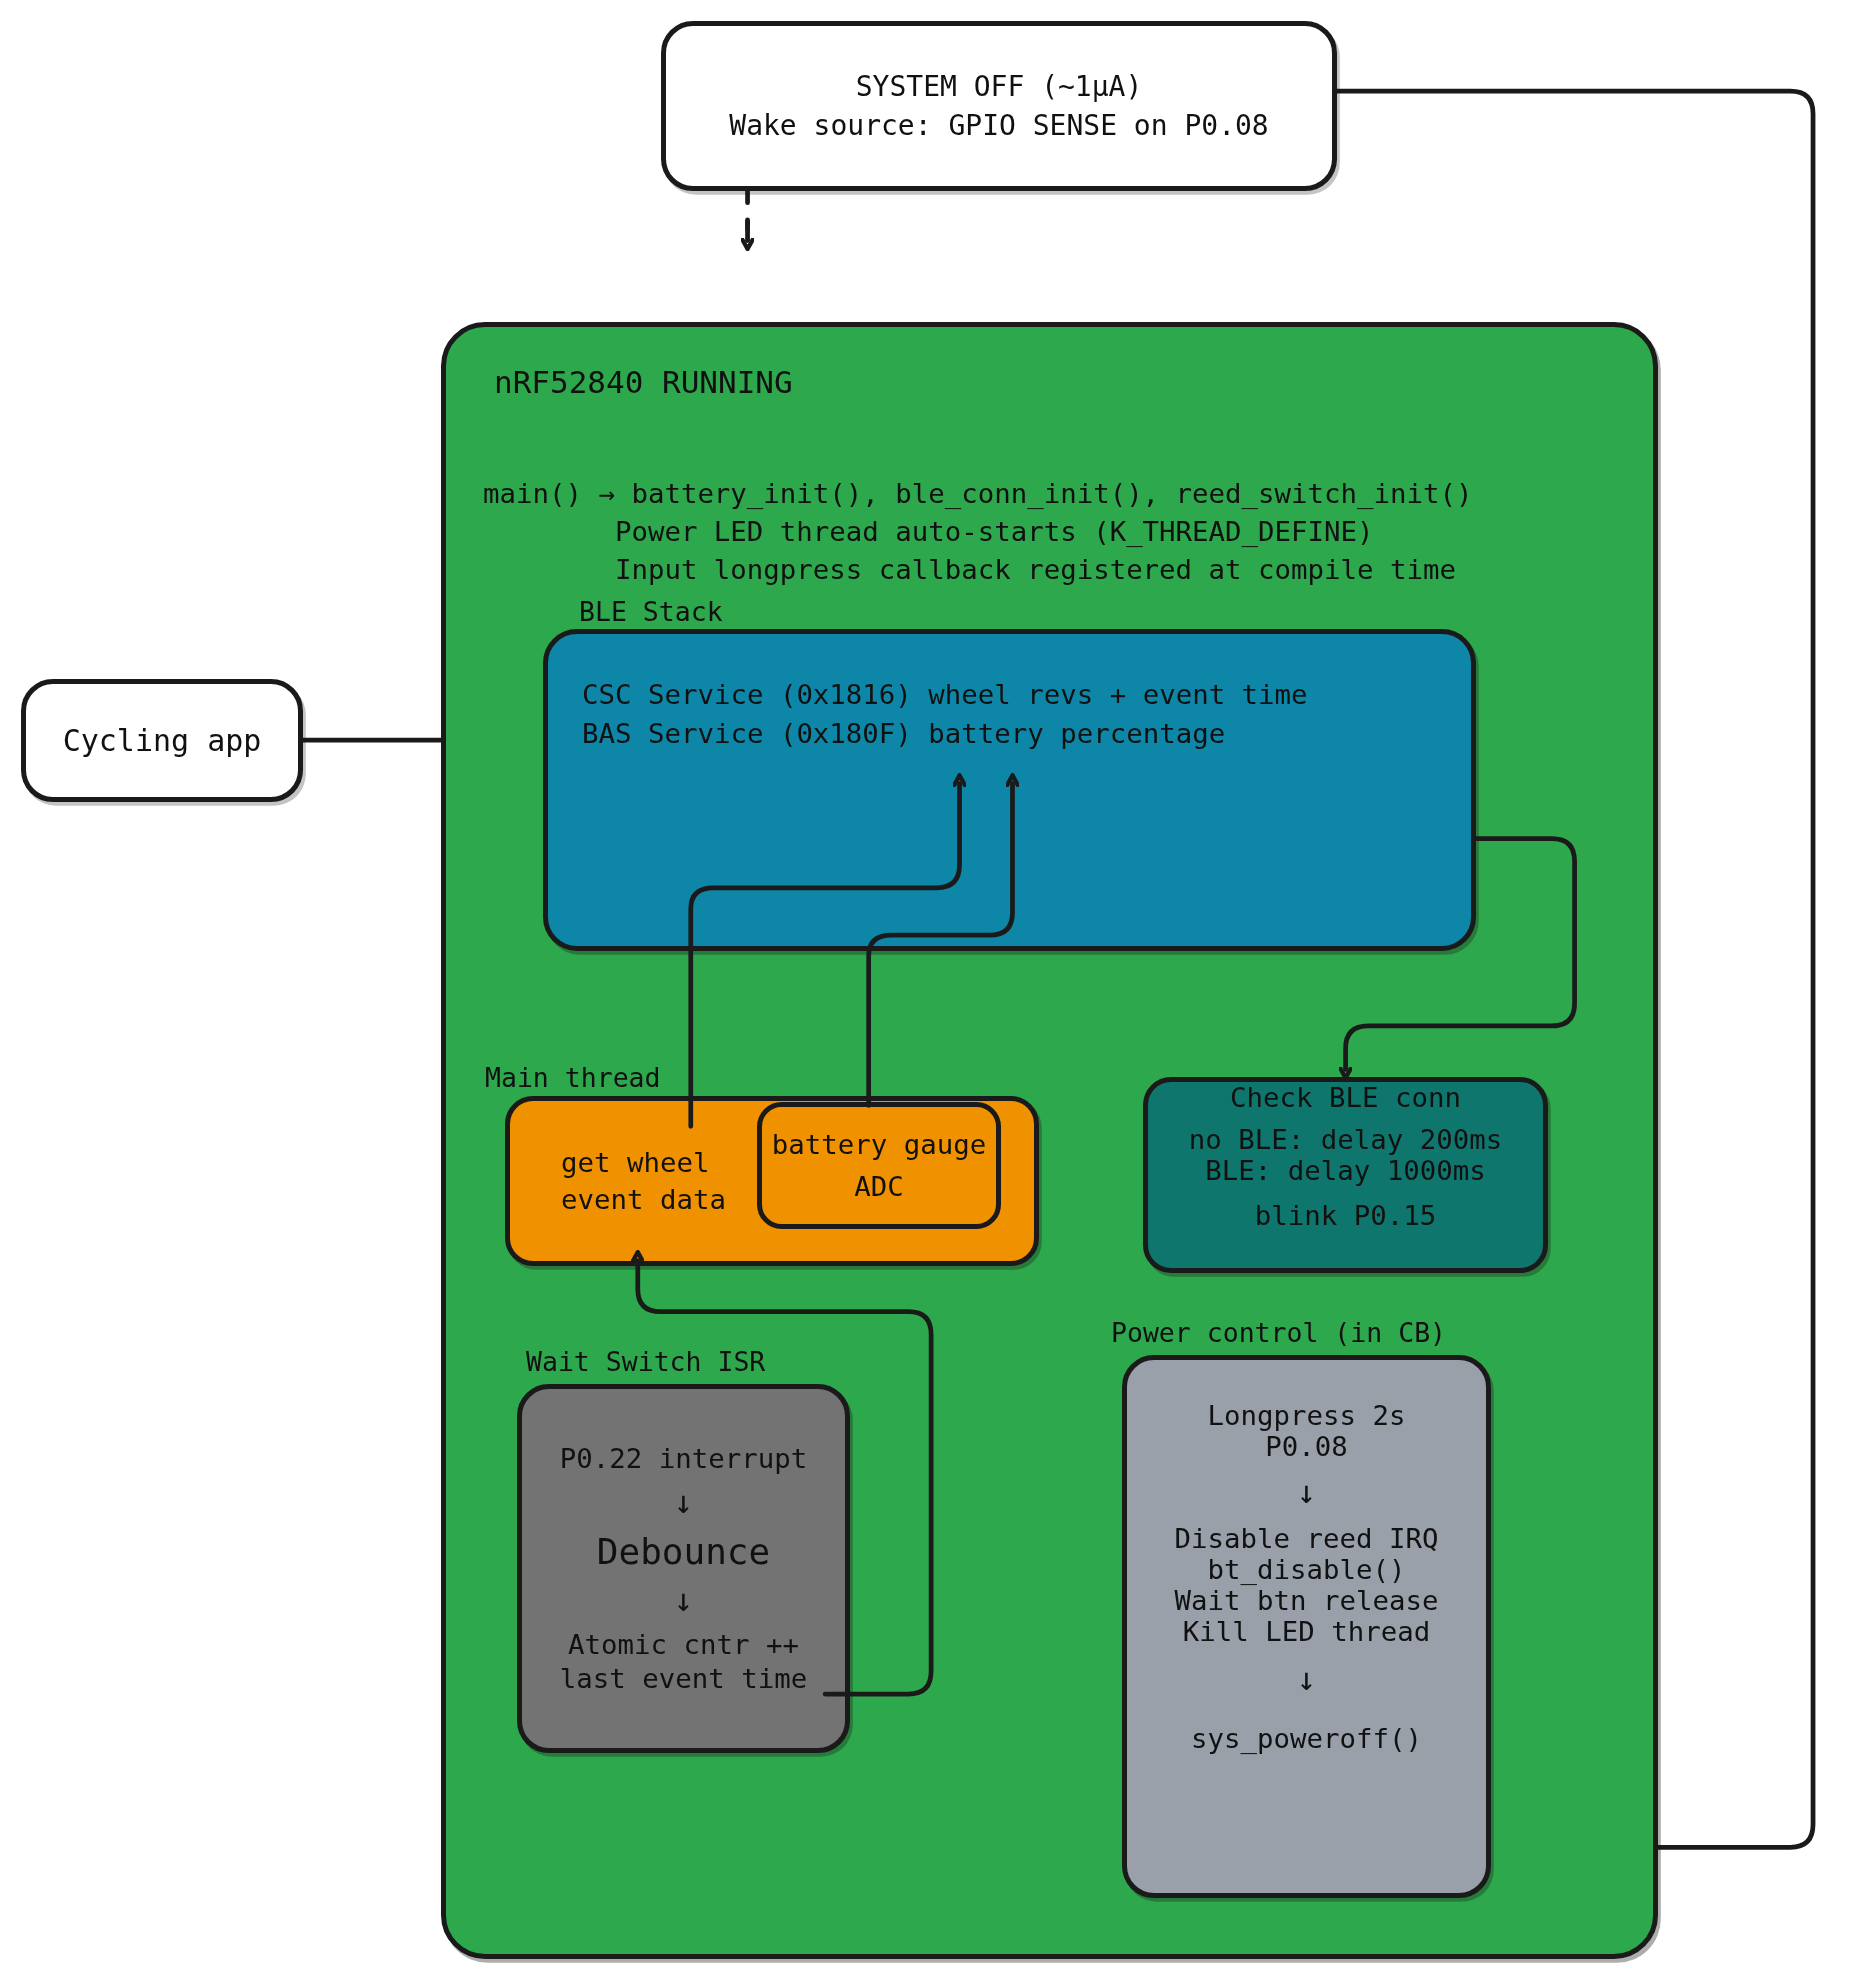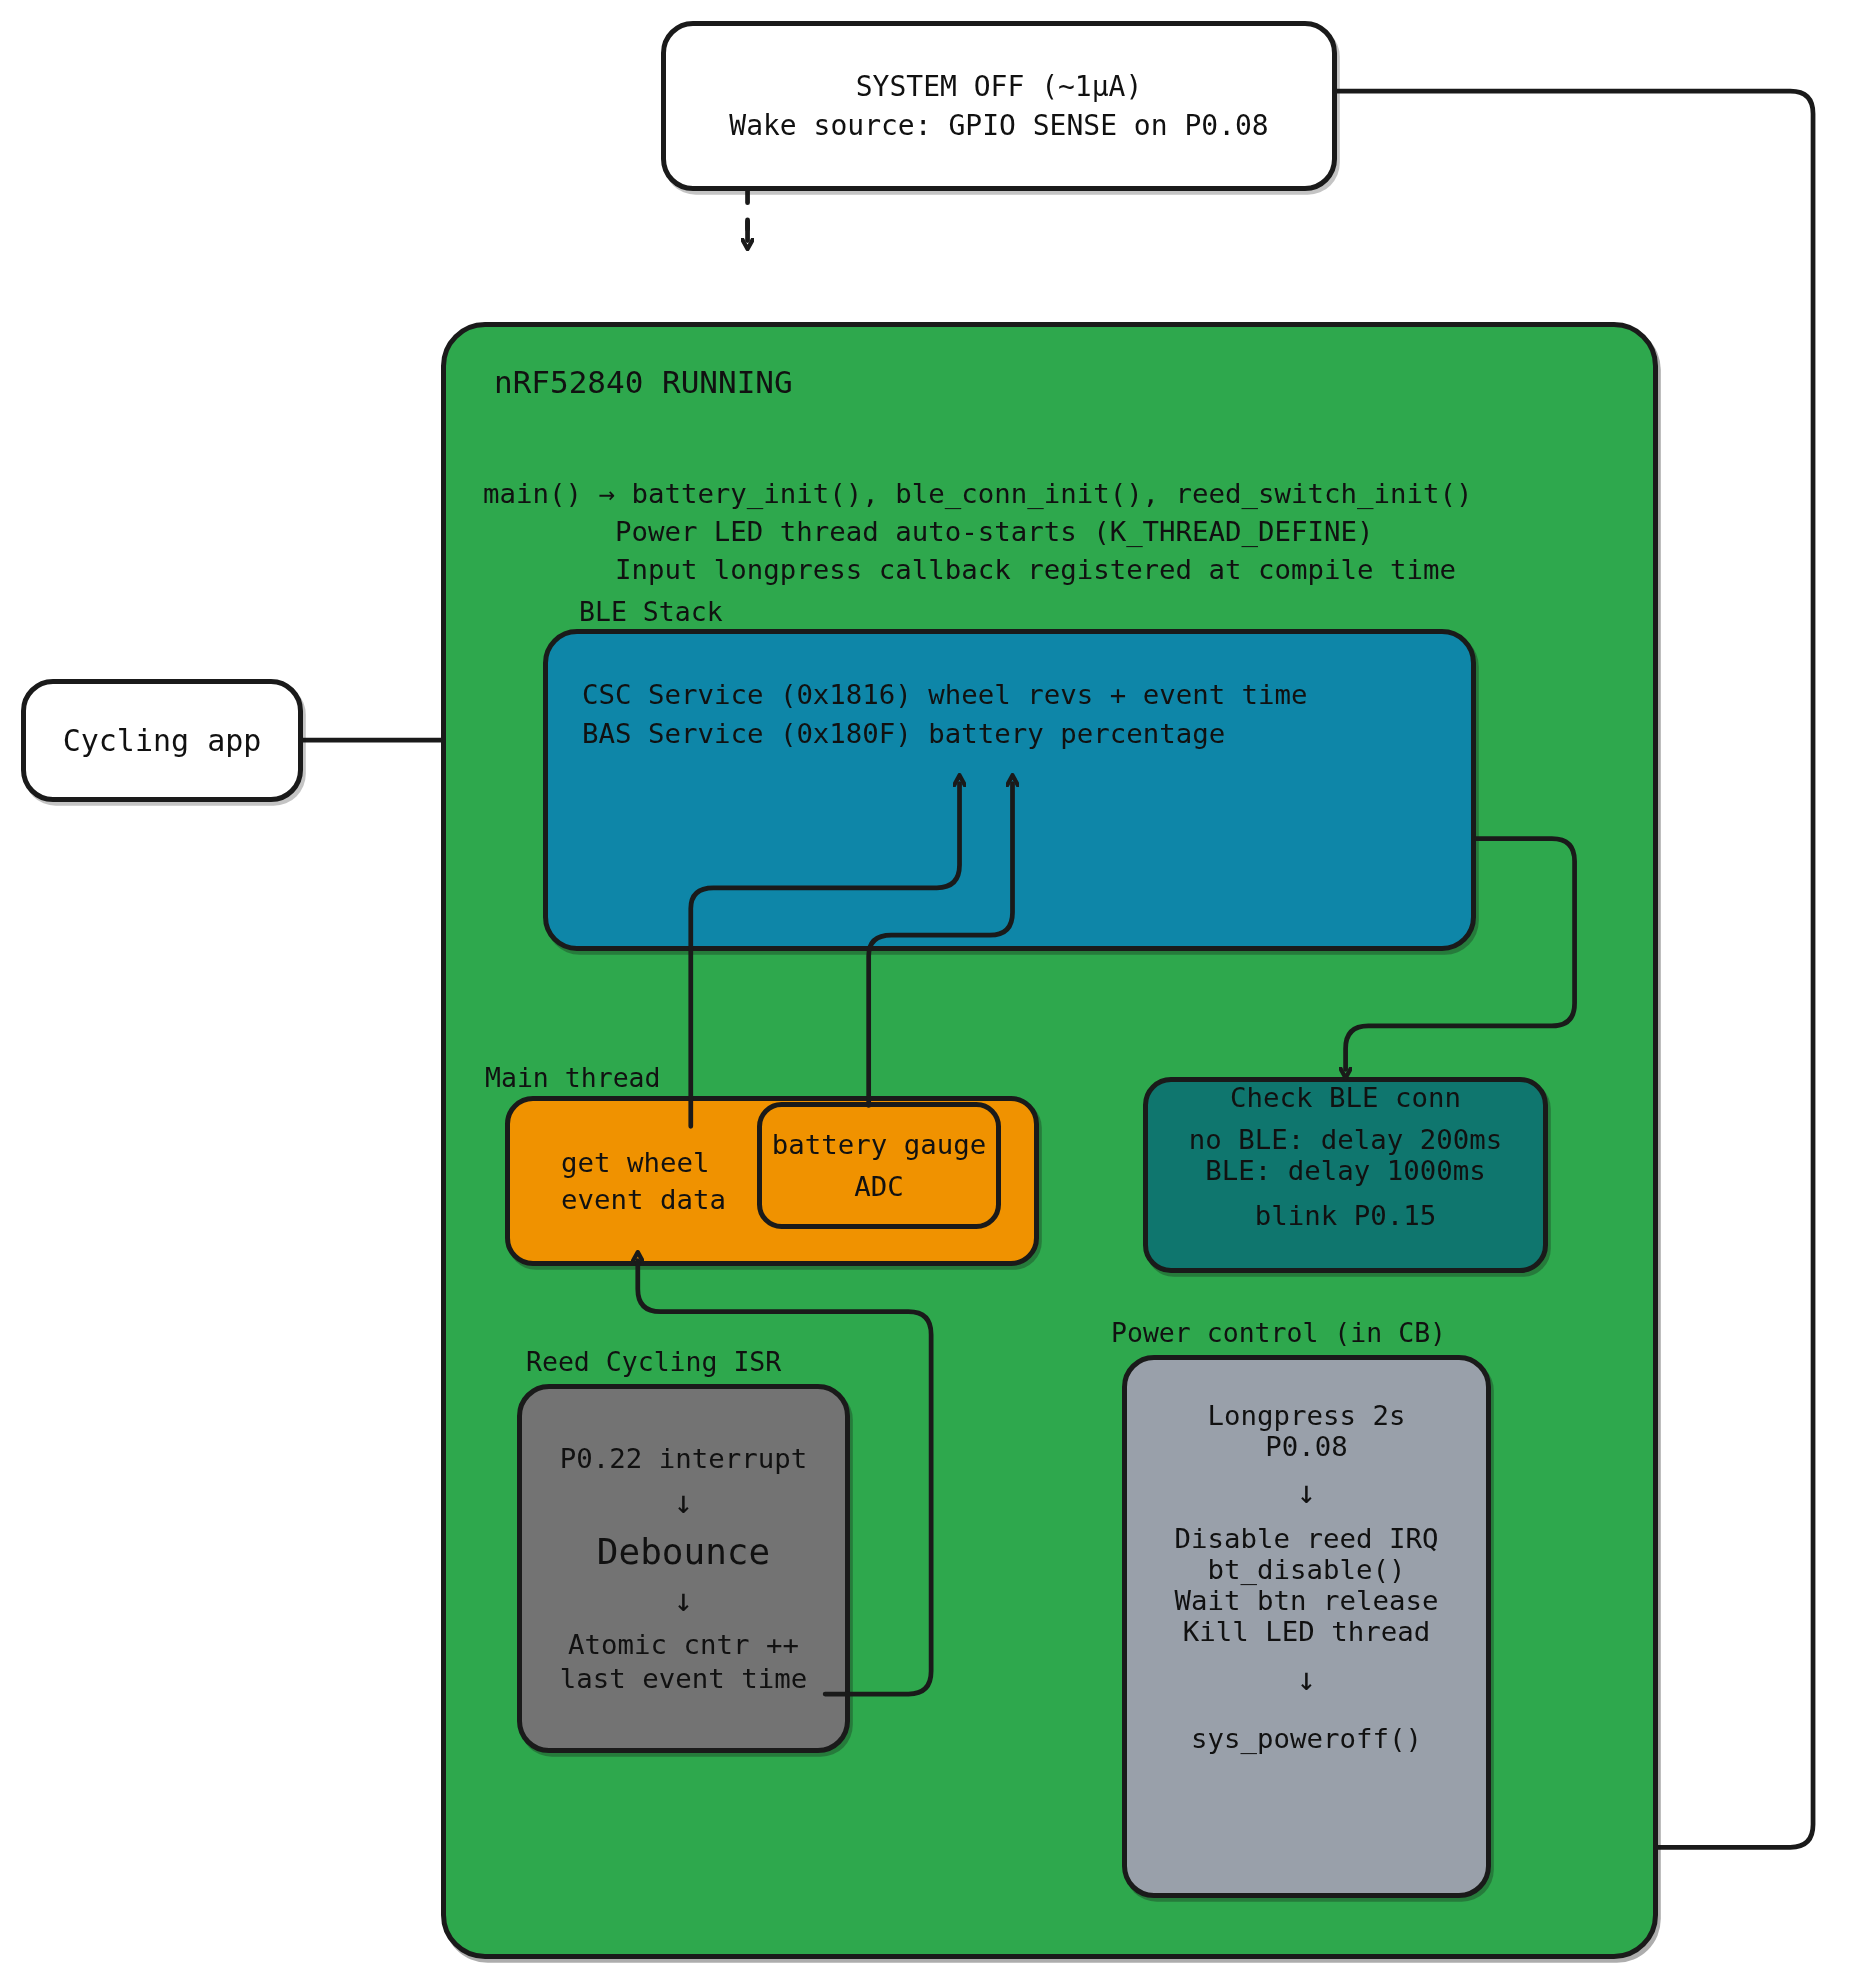--- a/index.html
+++ b/index.html
@@ -86,21 +86,21 @@
   <div class="node" style="left:1143px;top:1077px;width:405px;height:196px;
               background:#0f766e;border:5.7px solid #1a1a1a;border-radius:28px;
               align-items:center;justify-content:flex-start;
               box-shadow:2.8px 3.8px 0 0 rgba(20,20,20,0.3);">
     <div class="mono txt" style="font-size:27.4px;">Check BLE conn</div>
     <div class="mono txt" style="font-size:27.4px;margin-top:11.4px;">no BLE: delay 200ms</div>
     <div class="mono txt" style="font-size:27.4px;">BLE: delay 1000ms</div>
     <div class="mono txt" style="font-size:27.4px;margin-top:13.2px;">blink P0.15</div>
   </div>
 
-  <div class="label mono" style="left:526px;top:1346px;font-size:26.5px;color:#111;">Reed Cycling ISR</div>
+  <div class="label mono" style="left:526px;top:1346px;font-size:26.5px;color:#111;">Wait Switch ISR</div>
 
   <div class="node" style="left:517px;top:1384px;width:333px;height:369px;
               background:#737373;border:5.7px solid #1a1a1a;border-radius:32px;
               align-items:center;justify-content:center;
               box-shadow:2.8px 3.8px 0 0 rgba(20,20,20,0.3);">
     <div class="mono txt" style="font-size:27.4px;">P0.22 interrupt</div>
     <div class="mono txt" style="font-size:32px;margin:9.5px 0;">↓</div>
     <div class="mono txt" style="font-size:36px;">Debounce</div>
     <div class="mono txt" style="font-size:32px;margin:9.5px 0;">↓</div>
     <div class="mono txt" style="font-size:27.4px;">Atomic cntr ++</div>

